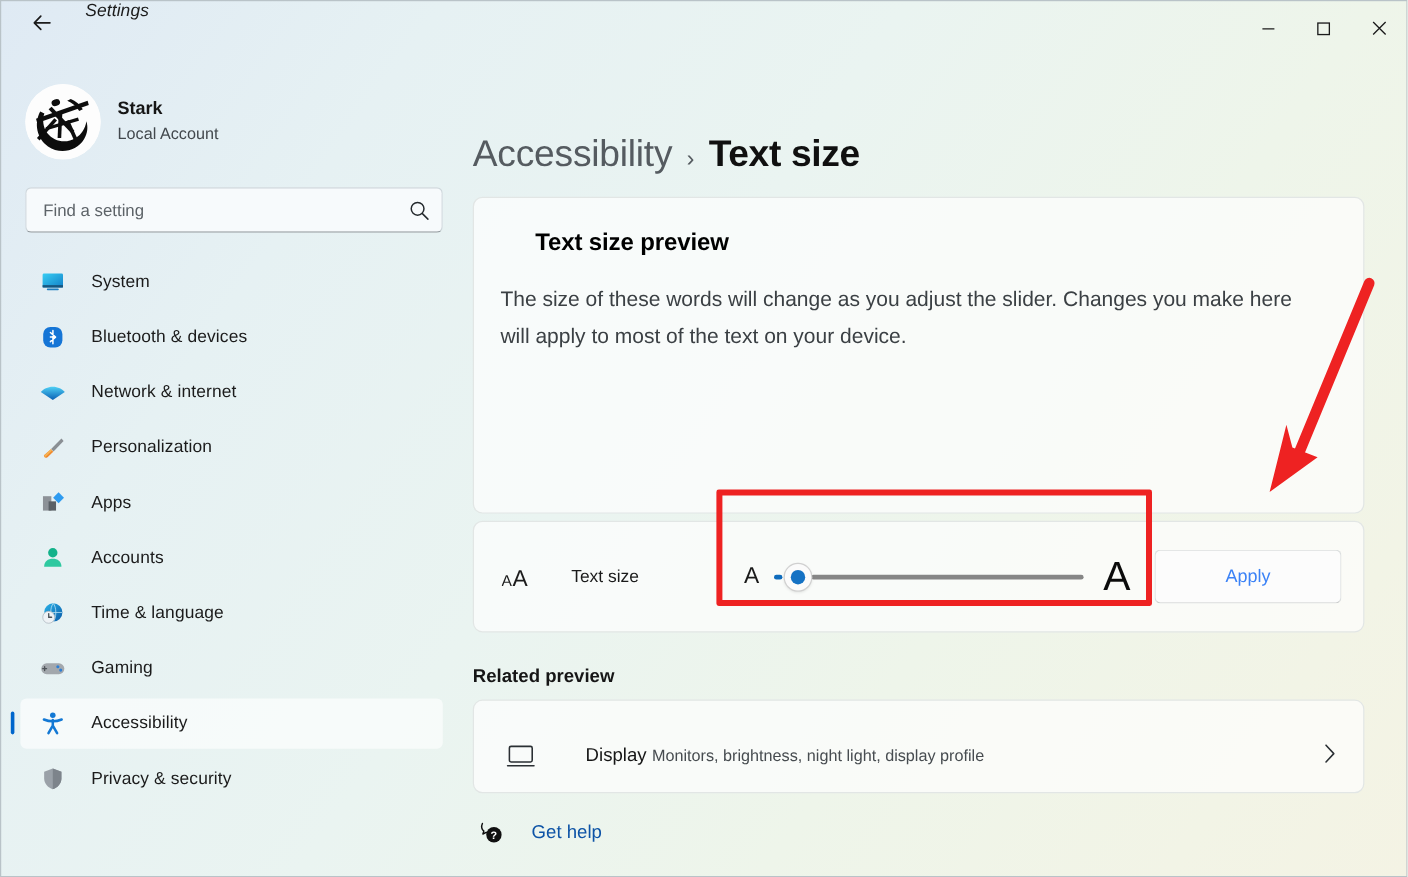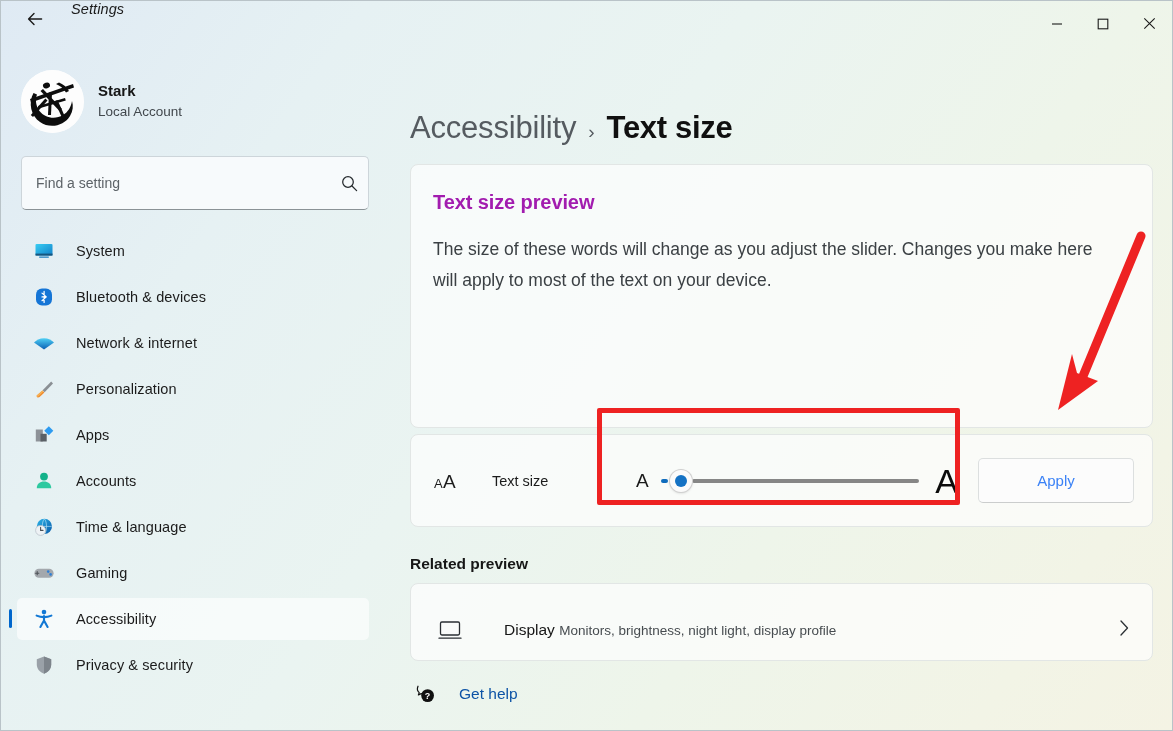--- a/index.html
+++ b/index.html
@@ -41,21 +41,21 @@
     position: absolute; right: 0; top: 0; height: 45px;
     display: flex;
   }
   .wc {
     width: 46px; height: 45px;
     display: flex; align-items: center; justify-content: center;
     cursor: default;
   }
 
   
-  #content { flex: 1 1 auto; display: flex; min-height: 0; gap: 16px; }
+  #content { flex: 1 1 auto; display: flex; min-height: 0; }
 
   
   #sidebar {
     width: 388px; flex: 0 0 388px;
     padding: 0;
     position: relative;
     overflow: hidden;
   }
   #account {
     display: flex; align-items: center;
@@ -68,21 +68,21 @@
     position: relative; overflow: hidden;
     flex: 0 0 63px;
   }
   #avatar svg { display: block; }
   #acct-text { margin-left: 14px; }
   #acct-name { font-size: 15px; font-weight: bold; color: #161616; line-height: 21px; }
   #acct-sub { font-size: 13.5px; color: #42484d; line-height: 20px; margin-top: 1px; }
 
   #searchwrap {
     margin: 18px 20px 0 20px;
-    height: 54px;
+    height: 38px;
     background: #f7fafc;
     border: 1px solid #cdd5da;
     border-bottom: 1px solid #8a9296;
     border-radius: 5px;
     display: flex; align-items: center;
     padding: 0 10px 0 14px;
   }
   #search-input {
     flex: 1 1 auto; border: 0; outline: 0; background: transparent;
     font-family: "Liberation Sans", sans-serif;
@@ -137,21 +137,21 @@
 
   .card {
     background: rgba(253,253,253,.72);
     border: 1px solid #e2e6e5;
     border-radius: 8px;
     margin-left: 5px;
     width: 743px;
   }
 
   #preview-card { height: 264px; padding: 26px 30px 0 22px; position: relative; }
-  #preview-title { font-size: 20px; font-weight: bold; color: #a21caf; letter-spacing: -.1px; }
+  #preview-title { font-size: 20px; font-weight: bold; color: #000000; letter-spacing: -.1px; margin-left: 29px; }
   #preview-body {
     margin-top: 20px;
     font-size: 17.5px; line-height: 31px; color: #3b4044;
     max-width: 680px;
   }
 
   #slider-card {
     margin-top: 6px; height: 93px;
     display: flex; align-items: center;
     padding: 0 18px 0 22px;

